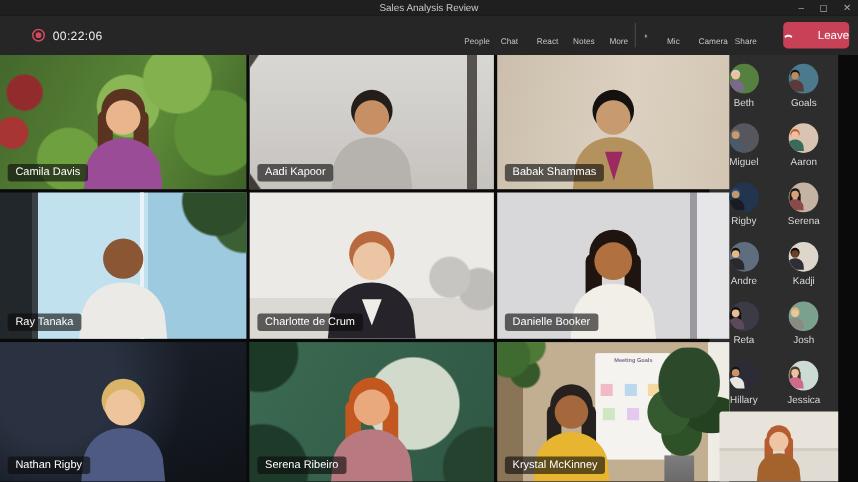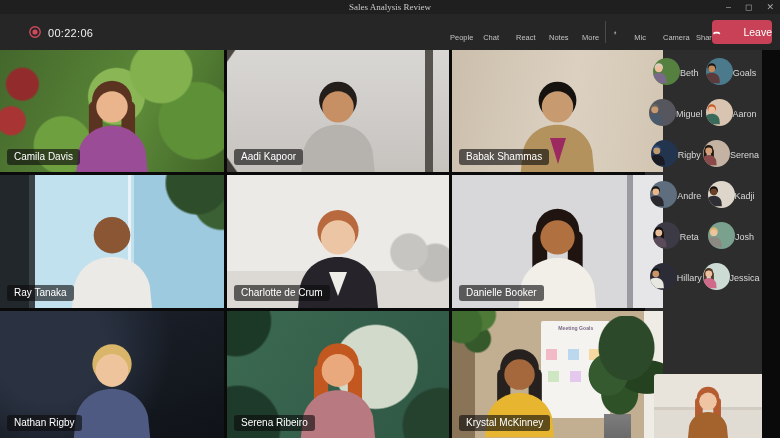--- a/index.html
+++ b/index.html
@@ -1,34 +1,34 @@
 <!DOCTYPE html>
 <html><head>
 <meta charset="utf-8">
 <style>
   * { margin:0; padding:0; box-sizing:border-box; }
   body { font-family:"Liberation Sans", sans-serif; background:#000; }
   .app { position:relative; width:780px; height:438px; overflow:hidden; background:#0a0a0a; }
 
   
   .titlebar { position:relative; height:14px; background:#1f1f1f; display:flex; align-items:center; justify-content:center; }
-  .titlebar .wtitle { font-size:9px; color:#c9c9c9;font-family:Liberation Serif, serif; }
+  .titlebar .wtitle { font-size:9px; color:#c9c9c9; }
   .wctrls { position:absolute; right:6px; top:0; height:14px; display:flex; align-items:center; gap:14px; }
   .wctrls span { font-size:9px; color:#a8a8a8; line-height:14px; cursor:default; }
 
   
   .toolbar { height:36px; background:#262626; display:flex; align-items:center; padding:0 8px; }
   .rec { display:flex; align-items:flex-end; gap:6px; margin-left:20px; }
   .rec .timer { color:#f0f0f0; font-size:11px; letter-spacing:.3px; }
   .tb-right { margin-left:auto; display:flex; align-items:center; }
   .tbtn { width:33px; display:flex; flex-direction:row; align-items:flex-end; gap:17px; cursor:pointer; padding-top:2px; }
   .tbtn svg { display:block; }
   .tlab { font-size:7.5px; color:#c2c2c2; }
   .tdivider { width:1px; height:22px; background:#4a4a4a; margin:0 7px; }
-  .leave-btn { margin-left:0; width:60px; height:24px; background:#c84156; border-radius:4px; display:flex; align-items:center; justify-content:center; gap:22px; cursor:pointer; }
+  .leave-btn { margin-left:28px; width:60px; height:24px; background:#c84156; border-radius:4px; display:flex; align-items:center; justify-content:center; gap:22px; cursor:pointer; }
   .leave-btn span { color:#fff; font-size:10.5px; }
 
   
   .main { display:flex; height:388px; }
   .vgrid { width:645px; display:grid; grid-template-columns:224px 222px 211px; grid-template-rows:122px 133px 127px; gap:3px; background:#0a0a0a; }
   .tile { position:relative; overflow:hidden; cursor:pointer; }
   .person { position:absolute; left:0; bottom:0; width:100%; height:86%; }
   .nlabel { position:absolute; left:7px; bottom:7px; font-size:10px; color:#fff; background:rgba(12,12,12,.62); padding:2px 7px 3px; border-radius:3px; white-space:nowrap; }
 
   
@@ -98,21 +98,21 @@
     background-size:100% 100%,100% 100%,100% 100%,100% 100%, 24% 20%;
     background-position:0 0,0 0,0 0,0 0, 64% 100%;
     background-repeat:no-repeat; }
   .chest { position:absolute; left:50%; transform:translateX(-50%); width:0; height:0; }
   .t4 .chest { bottom:8px; border-left:8px solid transparent; border-right:8px solid transparent; border-top:26px solid #9c2a60; }
   .t5 .chest { bottom:12px; border-left:9px solid transparent; border-right:9px solid transparent; border-top:24px solid #efede7; }
 
   
   .sidebar { width:117px; background:#2d2d2d; display:flex; flex-direction:column; padding-top:8px; }
   .plist { display:grid; grid-template-columns:1fr 1fr; row-gap:14px; justify-items:center; padding:0 4px; }
-  .pcell { display:flex; flex-direction:row; align-items:center; cursor:pointer; }
+  .pcell { display:flex; flex-direction:column; align-items:center; cursor:pointer; }
   .avatar { width:27px; height:27px; border-radius:50%; overflow:hidden; position:relative; }
   .avatar svg { position:absolute; left:0; top:4px; width:100%; height:100%; }
   .pname { margin-top:3px; font-size:9px; color:#d8d8d8; }
   .av1{--hair:#d8cfc0;--skin:#eec0a0;--shirt:#7a6a8a;background:#55803f}
   .av2{--hair:#1a1512;--skin:#c08a5c;--shirt:#5a3a3a;background:#4a7a8c}
   .av3{--hair:#6a6662;--skin:#c89a72;--shirt:#4a5a6a;background:#56565e}
   .av4{--hair:#c05a28;--skin:#eec0a0;--shirt:#3a6a5a;background:#d8c4b0}
   .av5{--hair:#2a4a7a;--skin:#c09a6c;--shirt:#1a1a22;background:#22344e}
   .av6{--hair:#201812;--skin:#d8a078;--shirt:#8a4a4a;background:#c4b2a2}
   .av7{--hair:#14100e;--skin:#e8b88a;--shirt:#2a2a2e;background:#5e6e7e}

